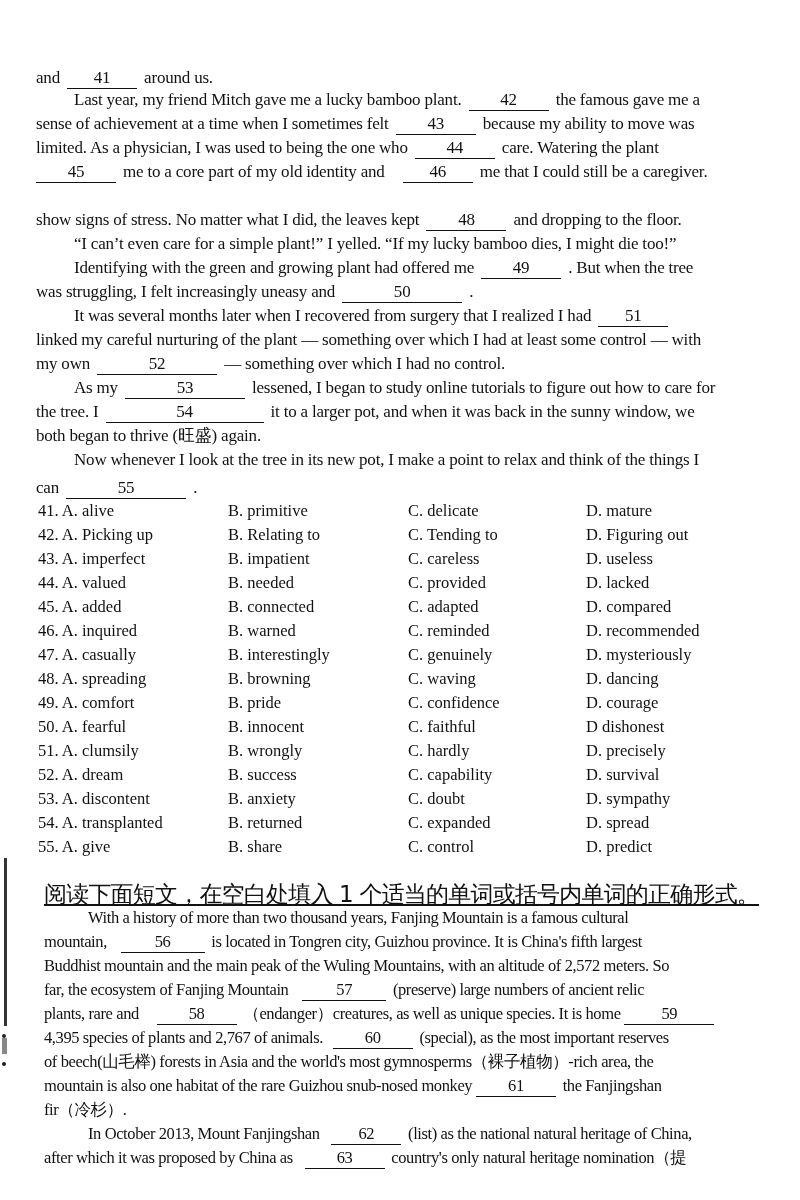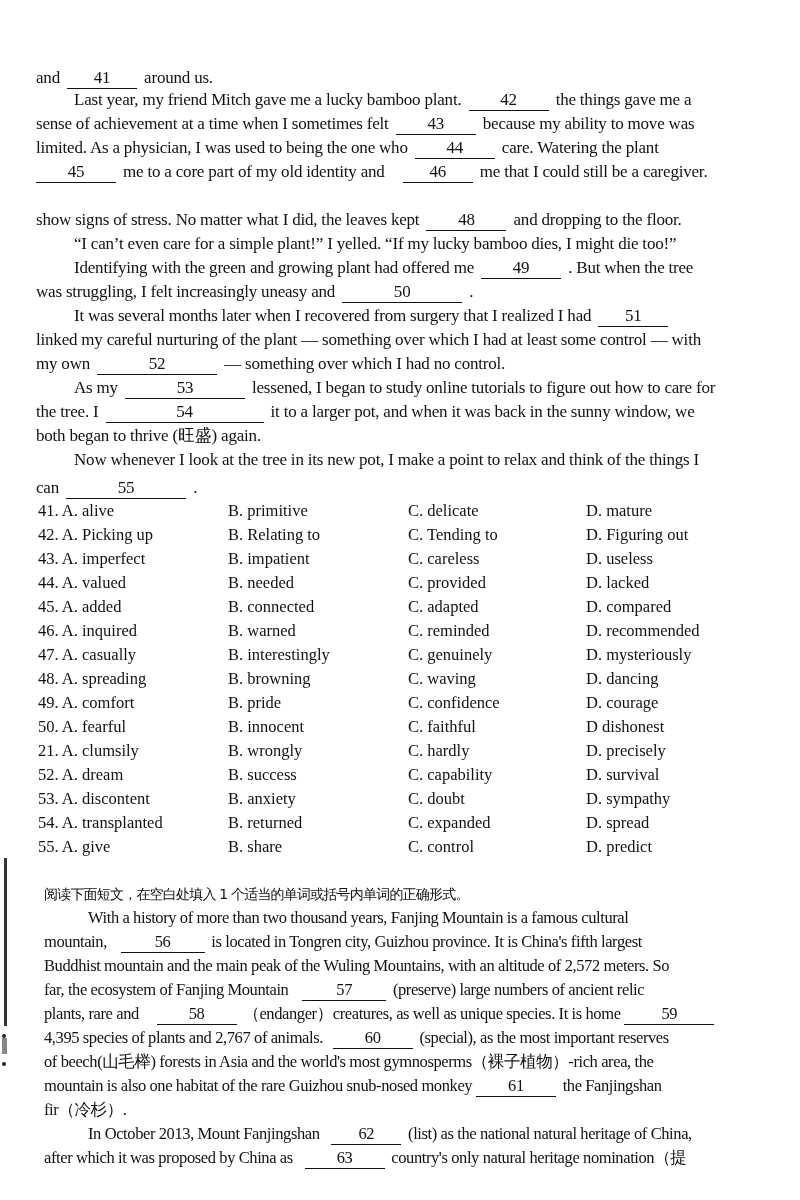--- a/index.html
+++ b/index.html
@@ -19,42 +19,42 @@
   .blank {
     display: inline-block; border-bottom: 1.5px solid #111;
     text-align: center; line-height: 20px; margin: 0 3px;
   }
   .w70 { width: 70px; } .w80 { width: 80px; } .w90 { width: 90px; } .w120 { width: 120px; } .w80b{width:84px;text-align:center;}
   .opts { position: absolute; left: 38px; font-size: 16.5px; line-height: 24px; }
   .opt-row { position: absolute; left: 0; width: 740px; height: 24px; white-space: nowrap; }
   .opt-row span { position: absolute; top: 0; }
   .colA { left: 0; } .colB { left: 190px; } .colC { left: 370px; } .colD { left: 548px; }
   .sec-title { position: absolute; left: 44px; font-size: 19px; font-weight: bold; line-height: 24px; font-family: "DejaVu Sans", sans-serif; letter-spacing: -0.5px; }
-  .sec-instr { position: absolute; left: 44px; font-size: 14px; line-height: 24px; font-family: "DejaVu Sans", sans-serif; letter-spacing: -0.8px; }
+  .sec-instr { position: absolute; left: 44px; font-size: 23px; line-height: 24px; font-family: "DejaVu Sans", sans-serif; letter-spacing: -0.8px; text-decoration: underline; }
   .p2 { position: absolute; left: 44px; right: 30px; font-size: 16.5px; line-height: 24px; white-space: nowrap; letter-spacing: -0.4px; }
   .p2.indent { padding-left: 44px; }
   .footer { position: absolute; top: 1186px; left: 0; width: 800px; text-align: center; font-size: 16px; font-family: "DejaVu Sans", sans-serif; font-weight: bold; }
   .margin-bar { position: absolute; left: 4px; top: 842px; width: 3px; height: 168px; background: #333; }
   .margin-dot { position: absolute; left: 2px; width: 4px; height: 4px; background: #222; border-radius: 50%; }
   .margin-block { position: absolute; left: 2px; top: 1022px; width: 5px; height: 16px; background: #888; }
 </style>
 </head>
 <body>
 
 <div class="page">
 
   <div class="line" style="top:50px">
     <span>and</span>
     <span class="blank w70">41</span>
     <span>around us.</span>
   </div>
   <div class="line indent" style="top:72px">
     <span>Last year, my friend Mitch gave me a lucky bamboo plant.</span>
     <span class="blank w80">42</span>
-    <span>the things gave me a</span>
+    <span>the famous gave me a</span>
   </div>
   <div class="line" style="top:96px">
     <span>sense of achievement at a time when I sometimes felt</span>
     <span class="blank w80">43</span>
     <span>because my ability to move was</span>
   </div>
   <div class="line" style="top:120px">
     <span>limited. As a physician, I was used to being the one who</span>
     <span class="blank w80">44</span>
     <span>care. Watering the plant</span>
@@ -173,21 +173,21 @@
       <span class="colC">C. confidence</span>
       <span class="colD">D. courage</span>
     </div>
     <div class="opt-row" style="top:216px">
       <span class="colA"><span style="position:static">50.</span> <span style="position:static">A. fearful</span></span>
       <span class="colB">B. innocent</span>
       <span class="colC">C. faithful</span>
       <span class="colD">D  dishonest</span>
     </div>
     <div class="opt-row" style="top:240px">
-      <span class="colA"><span style="position:static">21.</span> <span style="position:static">A. clumsily</span></span>
+      <span class="colA"><span style="position:static">51.</span> <span style="position:static">A. clumsily</span></span>
       <span class="colB">B. wrongly</span>
       <span class="colC">C. hardly</span>
       <span class="colD">D. precisely</span>
     </div>
     <div class="opt-row" style="top:264px">
       <span class="colA"><span style="position:static">52.</span> <span style="position:static">A. dream</span></span>
       <span class="colB">B. success</span>
       <span class="colC">C. capability</span>
       <span class="colD">D. survival</span>
     </div>

